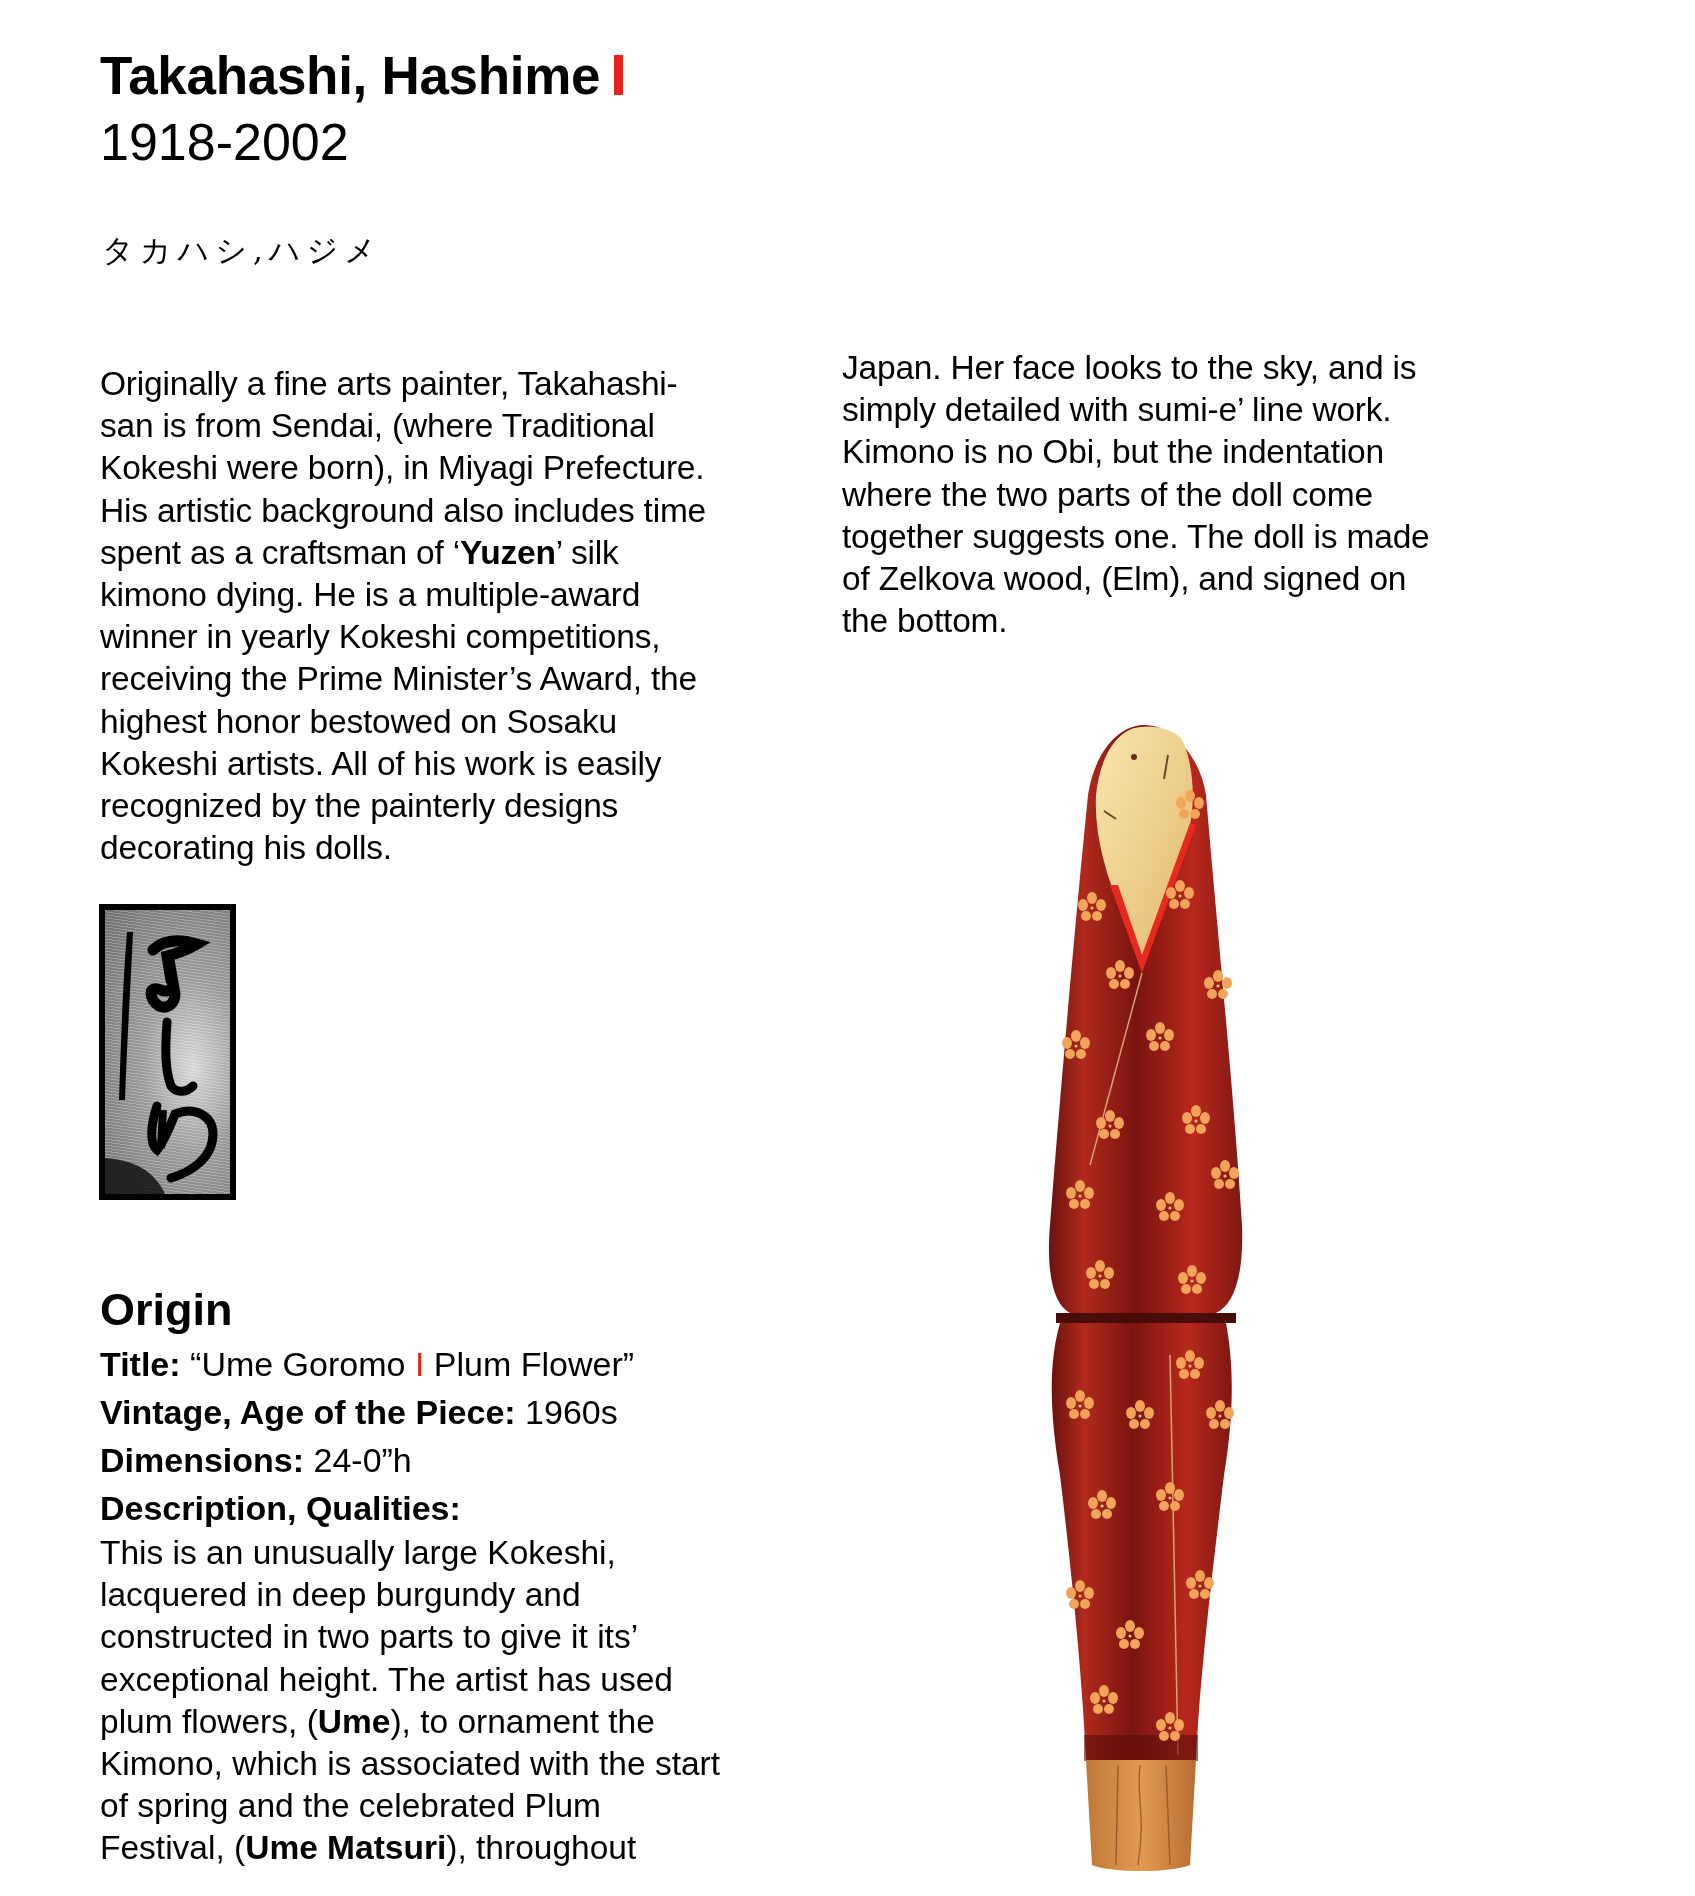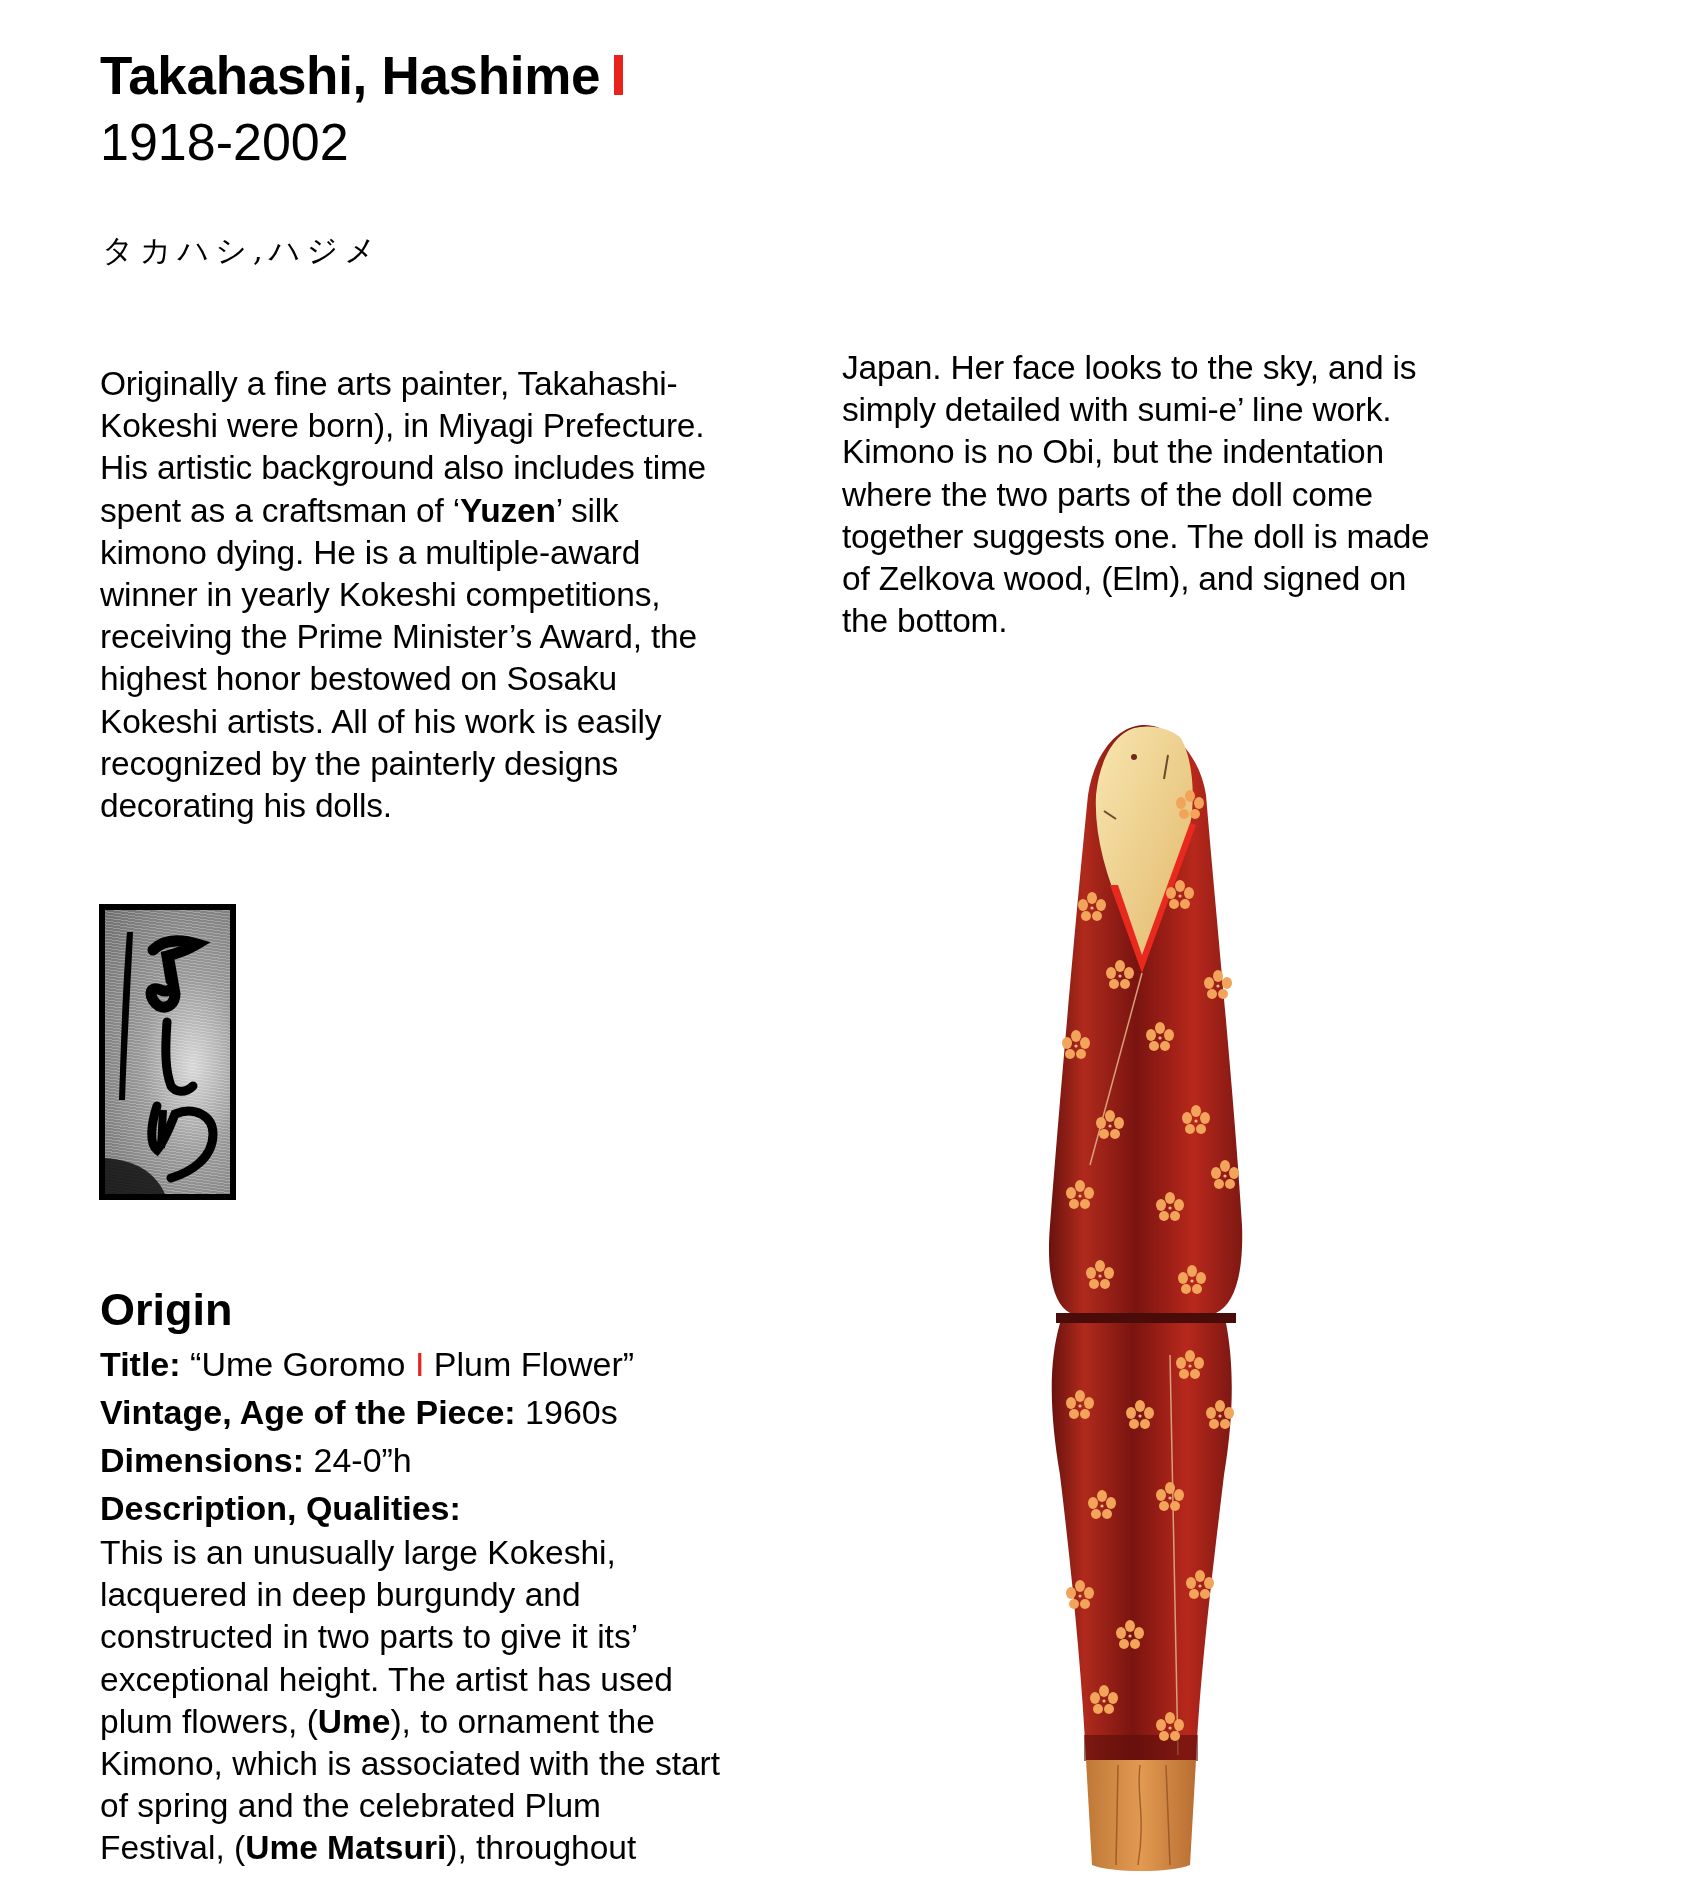--- a/index.html
+++ b/index.html
@@ -29,20 +29,21 @@
 </style>
 </head>
 <body>
 
 <div class="abs title"><span>Takahashi, Hashime</span><span class="bar"></span></div>
 <div class="abs dates">1918-2002</div>
 <div class="abs kana">タカハシ,ハジメ</div>
 
 <div class="abs para p-left">
   <div>Originally a fine arts painter, Takahashi-</div>
+  <div>san is from Sendai, (where Traditional</div>
   <div>Kokeshi were born), in Miyagi Prefecture.</div>
   <div>His artistic background also includes time</div>
   <div><span>spent as a craftsman of </span><span>‘</span><b>Yuzen</b><span>’ silk</span></div>
   <div>kimono dying. He is a multiple-award</div>
   <div>winner in yearly Kokeshi competitions,</div>
   <div>receiving the Prime Minister’s Award, the</div>
   <div>highest honor bestowed on Sosaku</div>
   <div>Kokeshi artists. All of his work is easily</div>
   <div>recognized by the painterly designs</div>
   <div>decorating his dolls.</div>

